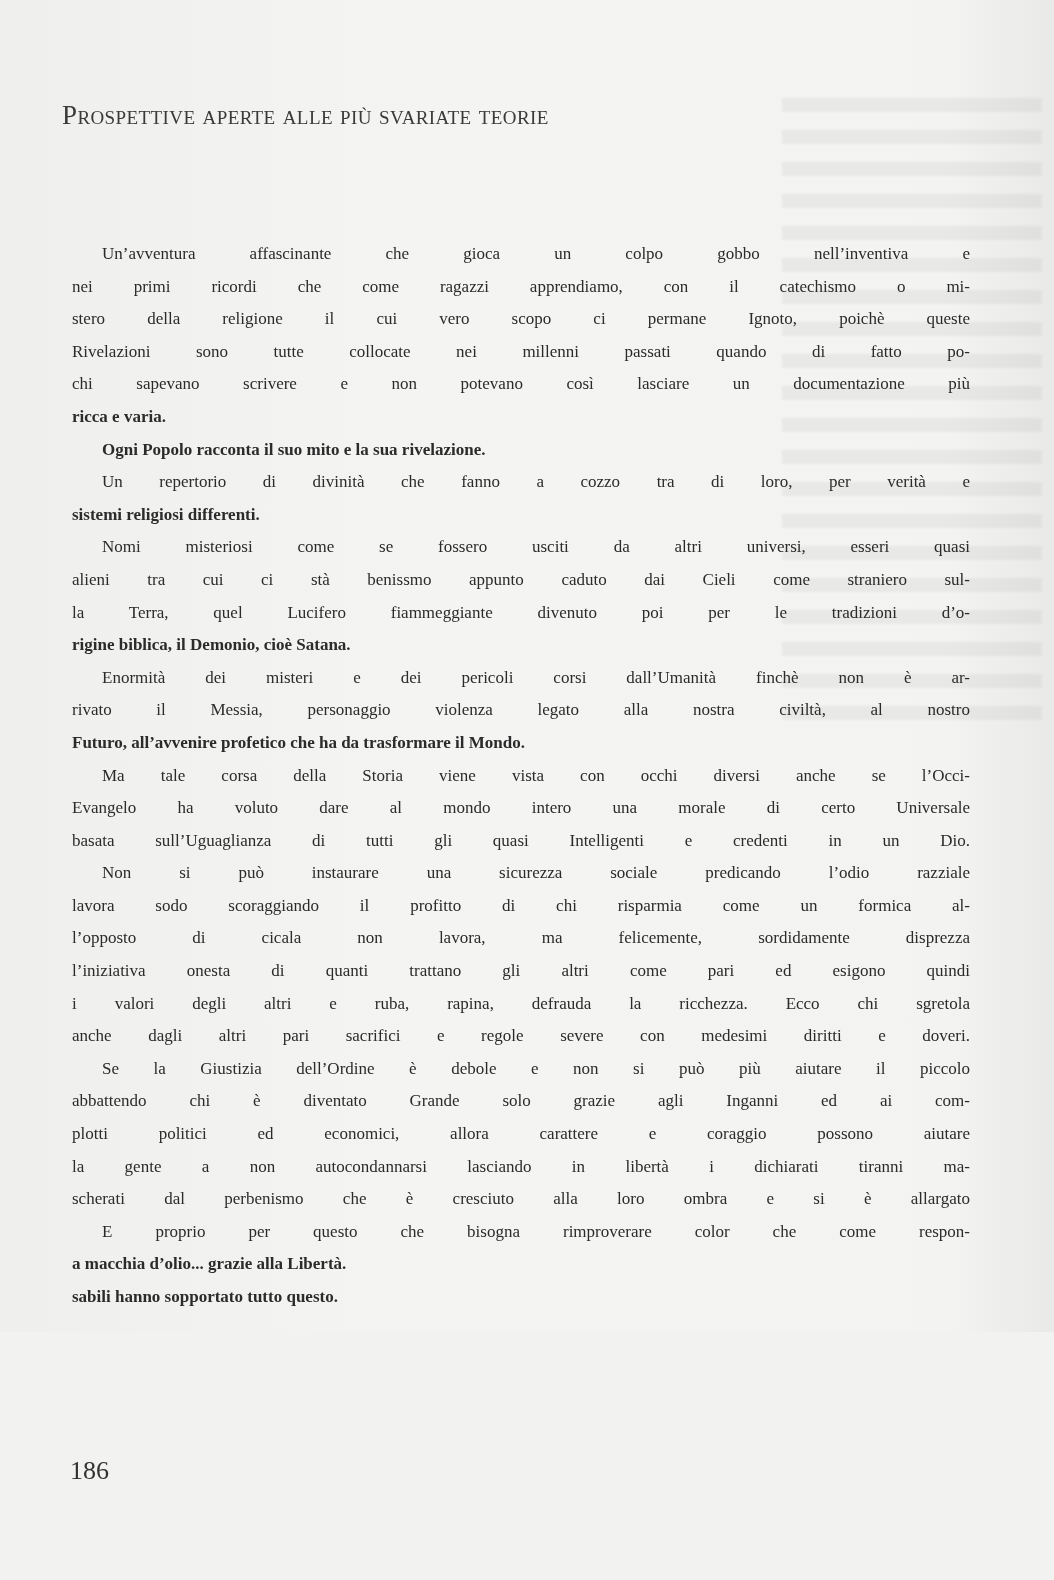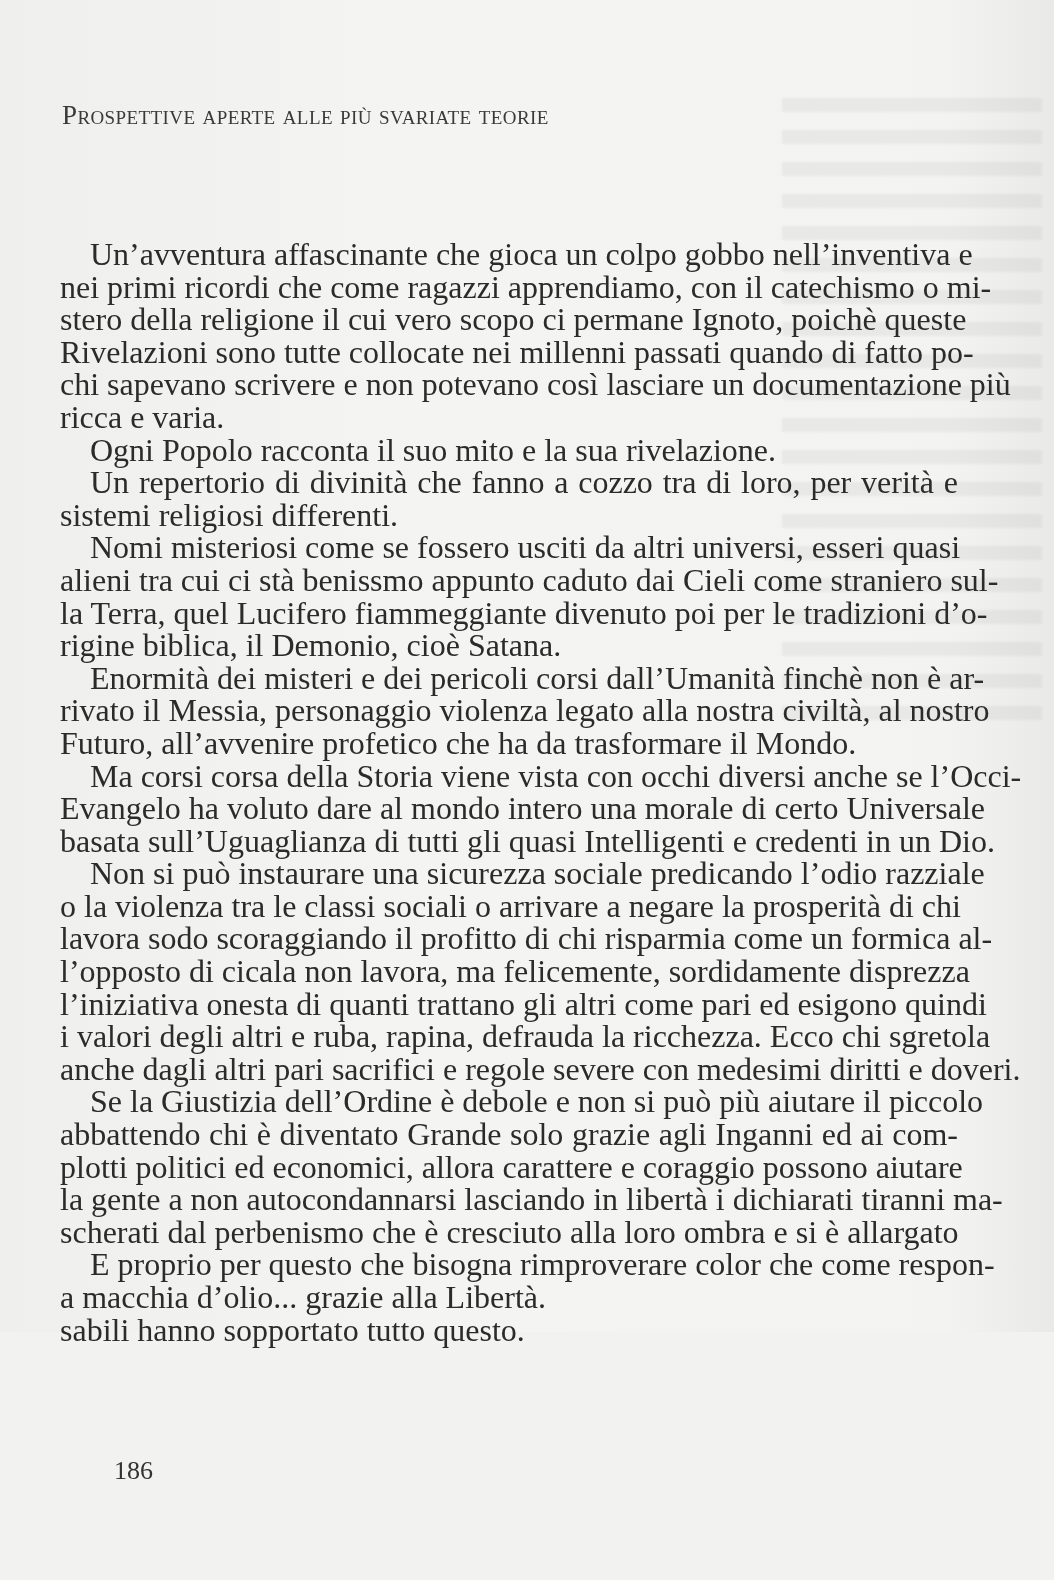--- a/index.html
+++ b/index.html
@@ -36,43 +36,42 @@
       left: 62px;
       top: 100px;
       font-size: 27px;
       letter-spacing: 0.4px;
       color: #3a3a3a;
       font-variant: small-caps;
       white-space: nowrap;
     }
     .body-text {
       position: absolute;
-      left: 60px;
+      left: 72px;
       top: 238px;
       width: 898px;
-      font-size: 32px;
+      font-size: 17px;
       line-height: 32.6px;
       text-align: justify;
       color: #2b2b2b;
     }
     .line {
       display: block;
       white-space: nowrap;
       text-align-last: justify;
       text-align: justify;
     }
     .line.indent { padding-left: 30px; }
-    .line.last { text-align-last: left; }
+    .line.last { text-align-last: left; font-weight: bold; }
     .page-number {
       position: absolute;
       left: 70px;
       top: 1456px;
       font-size: 26px;
       color: #333;
-      margin-left: 44px;
     }
   </style>
 </head>
 <body>
 
 <div class="page">
   <div class="bleed"></div>
 
   <div class="title">Prospettive aperte alle più svariate teorie</div>
 
@@ -86,25 +85,24 @@
       <span class="line indent last">Ogni Popolo racconta il suo mito e la sua rivelazione.</span>
       <span class="line indent">Un repertorio di divinità che fanno a cozzo tra di loro, per verità e</span>
       <span class="line last">sistemi religiosi differenti.</span>
       <span class="line indent">Nomi misteriosi come se fossero usciti da altri universi, esseri quasi</span>
       <span class="line">alieni tra cui ci stà benissmo appunto caduto dai Cieli come straniero sul-</span>
       <span class="line">la Terra, quel Lucifero fiammeggiante divenuto poi per le tradizioni d’o-</span>
       <span class="line last">rigine biblica, il Demonio, cioè Satana.</span>
       <span class="line indent">Enormità dei misteri e dei pericoli corsi dall’Umanità finchè non è ar-</span>
       <span class="line">rivato il Messia, personaggio violenza legato alla nostra civiltà, al nostro</span>
       <span class="line last">Futuro, all’avvenire profetico che ha da trasformare il Mondo.</span>
-      <span class="line indent">Ma corsi corsa della Storia viene vista con occhi diversi anche se l’Occi-</span>
+      <span class="line indent">Ma tale corsa della Storia viene vista con occhi diversi anche se l’Occi-</span>
       <span class="line">Evangelo ha voluto dare al mondo intero una morale di certo Universale</span>
       <span class="line">basata sull’Uguaglianza di tutti gli quasi Intelligenti e credenti in un Dio.</span>
       <span class="line indent">Non si può instaurare una sicurezza sociale predicando l’odio razziale</span>
-      <span class="line">o la violenza tra le classi sociali o arrivare a negare la prosperità di chi</span>
       <span class="line">lavora sodo scoraggiando il profitto di chi risparmia come un formica al-</span>
       <span class="line">l’opposto di cicala non lavora, ma felicemente, sordidamente disprezza</span>
       <span class="line">l’iniziativa onesta di quanti trattano gli altri come pari ed esigono quindi</span>
       <span class="line">i valori degli altri e ruba, rapina, defrauda la ricchezza. Ecco chi sgretola</span>
       <span class="line">anche dagli altri pari sacrifici e regole severe con medesimi diritti e doveri.</span>
       <span class="line indent">Se la Giustizia dell’Ordine è debole e non si può più aiutare il piccolo</span>
       <span class="line">abbattendo chi è diventato Grande solo grazie agli Inganni ed ai com-</span>
       <span class="line">plotti politici ed economici, allora carattere e coraggio possono aiutare</span>
       <span class="line">la gente a non autocondannarsi lasciando in libertà i dichiarati tiranni ma-</span>
       <span class="line">scherati dal perbenismo che è cresciuto alla loro ombra e si è allargato</span>

